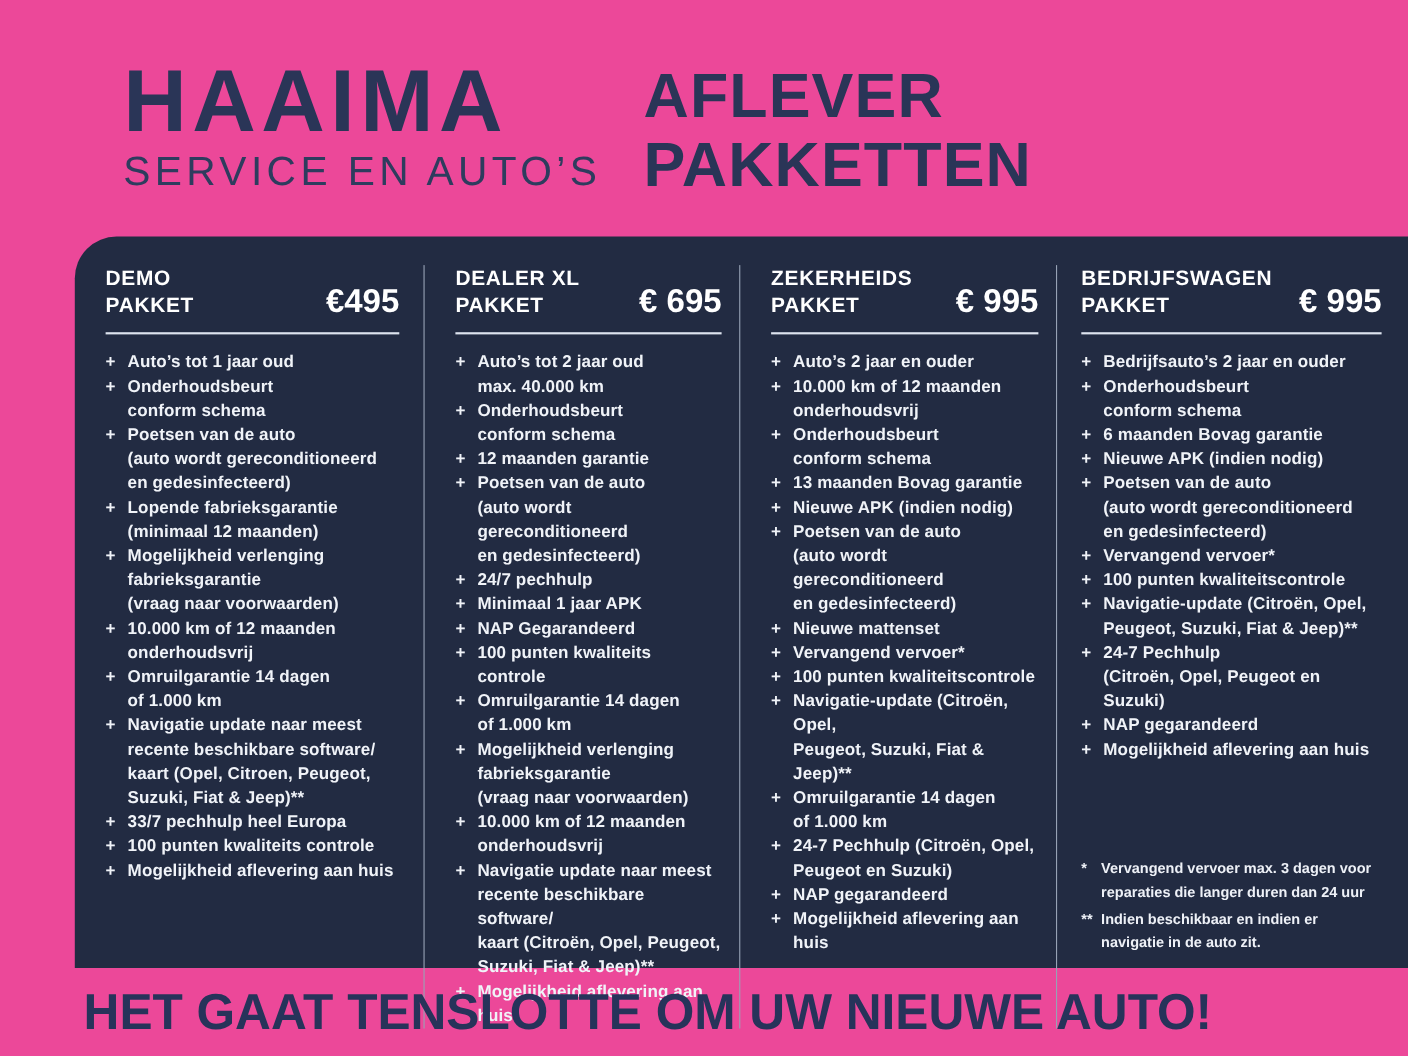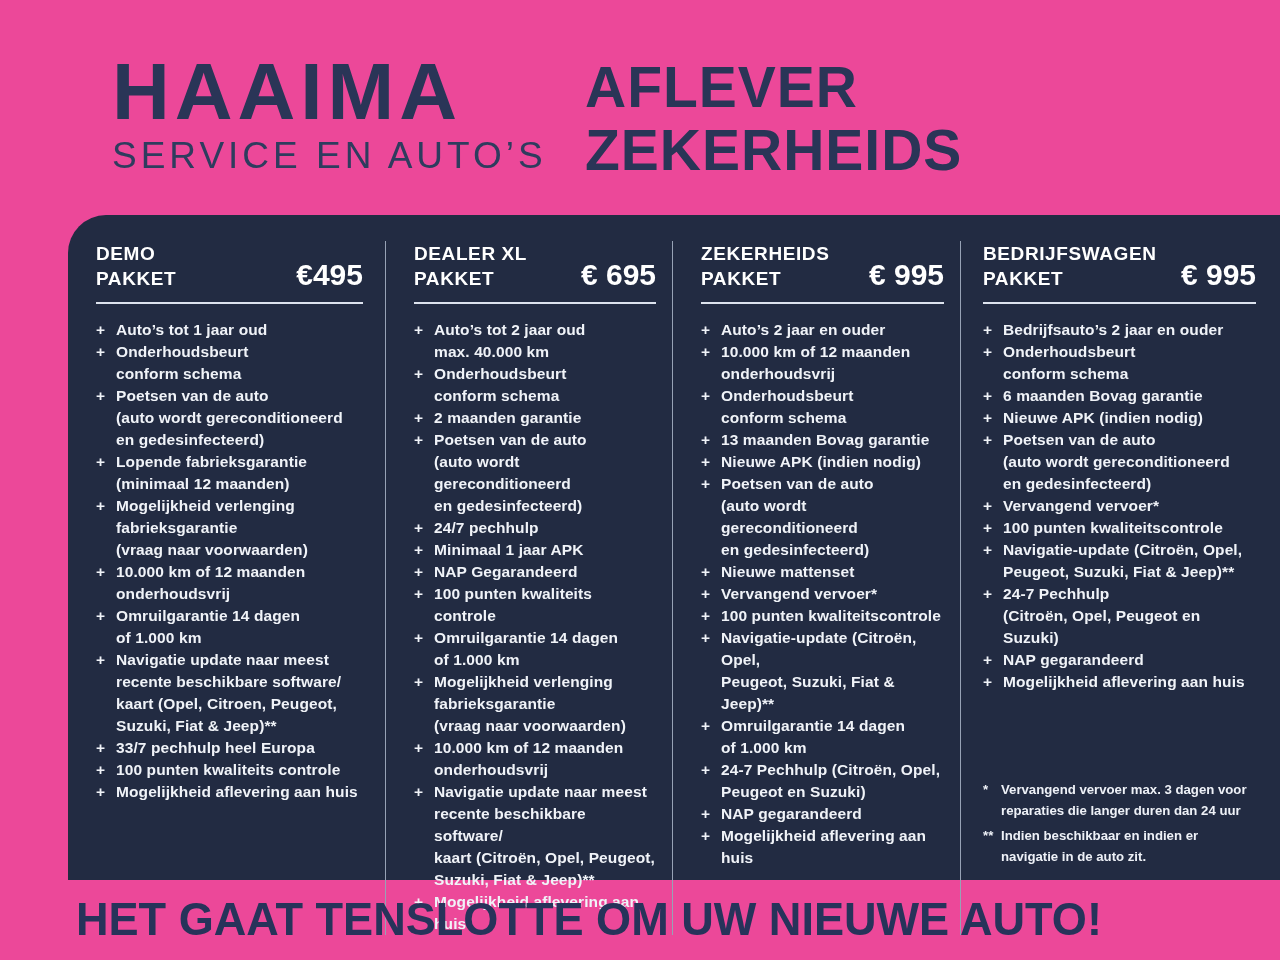--- a/index.html
+++ b/index.html
@@ -47,21 +47,21 @@
 <body>
 
 <div class="page">
 
   <div class="brand">
     <div class="brand-name">HAAIMA</div>
     <div class="brand-tagline">SERVICE EN AUTO’S</div>
   </div>
 
   <div class="main-title pkg-title-pre" style="white-space:pre-line">AFLEVER
-ZEKERHEIDS</div>
+PAKKETTEN</div>
 
   <div class="panel">
 
     <div class="col sep">
       <div class="pkg-head">
         <div class="pkg-title">DEMO
 PAKKET</div>
         <div class="pkg-price">€495</div>
       </div>
       <hr class="pkg-rule">
@@ -137,21 +137,21 @@
             <span class="txt">Auto’s tot 2 jaar oud
 max. 40.000 km</span>
           </li>
           <li>
             <span class="bullet">+</span>
             <span class="txt">Onderhoudsbeurt
 conform schema</span>
           </li>
           <li>
             <span class="bullet">+</span>
-            <span class="txt">2 maanden garantie</span>
+            <span class="txt">12 maanden garantie</span>
           </li>
           <li>
             <span class="bullet">+</span>
             <span class="txt">Poetsen van de auto
 (auto wordt gereconditioneerd
 en gedesinfecteerd)</span>
           </li>
           <li>
             <span class="bullet">+</span>
             <span class="txt">24/7 pechhulp</span>

